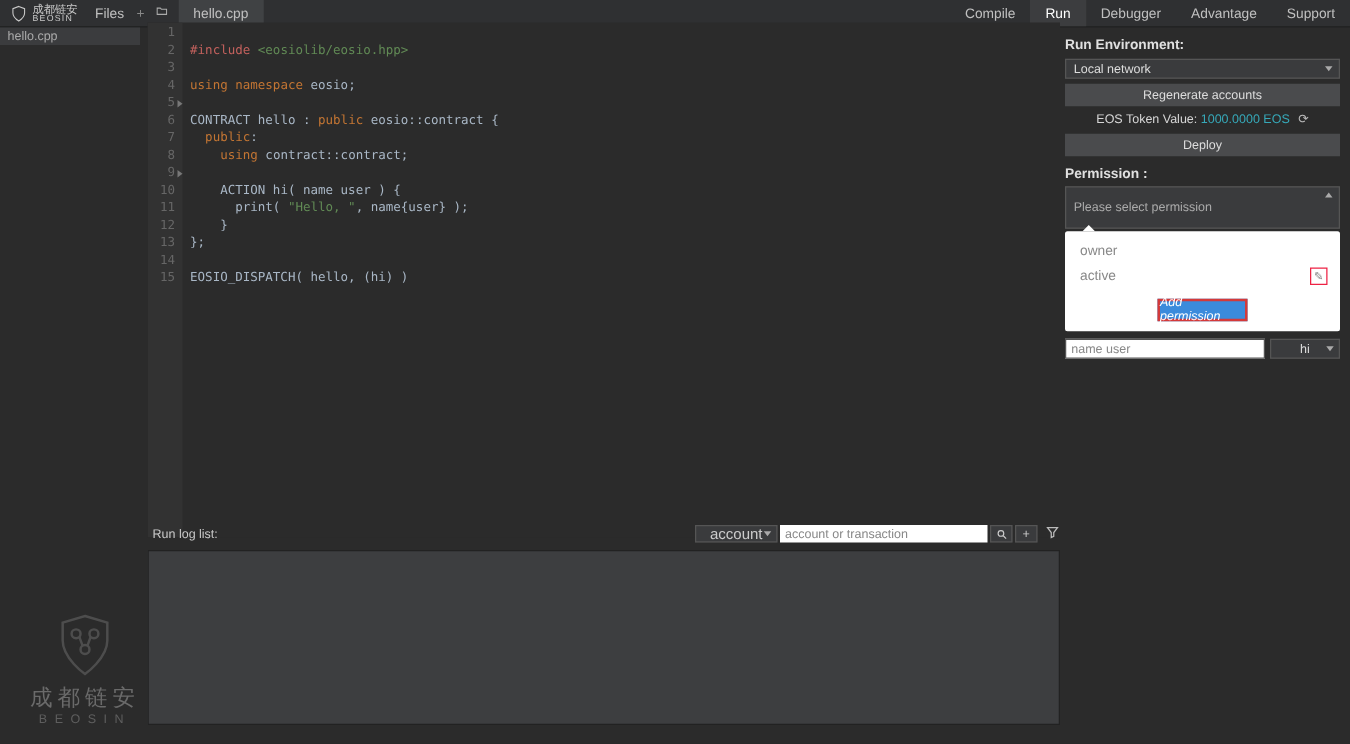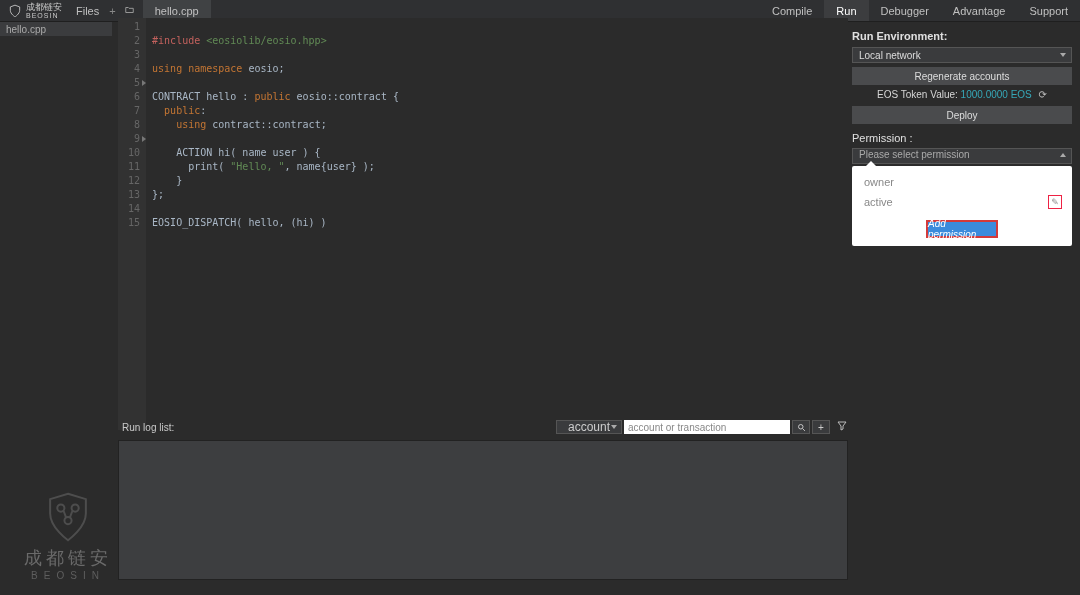--- a/index.html
+++ b/index.html
@@ -103,24 +103,24 @@
   .token-value {
     text-align:center; color:#d6d6d6; font-size:10px; margin:4px 0 6px;
   }
   .token-value .amt { color:#36a8b8; }
   .refresh-icon { margin-left:4px; color:#bbb; }
   .btn-deploy {
     background:#4a4b4d; color:#ddd; text-align:center;
     height:18px; display:flex; align-items:center; justify-content:center;
     font-size:10px; cursor:pointer; margin-bottom:8px;
   }
-  .perm-title { font-weight:400; color:#e0e0e0; margin-bottom:4px; }
+  .perm-title { font-weight:700; color:#e0e0e0; margin-bottom:4px; }
   .perm-select {
     background:#3a3b3d; border:1px solid #555; height:16px;
-    display:flex; align-items:flex-start; padding:0 6px; color:#aaa;
+    display:flex; align-items:center; padding:16px 6px; color:#aaa;
     font-size:10px; position:relative;
   }
   .perm-select::after {
     content:""; position:absolute; right:5px; top:4px;
     border-left:3px solid transparent; border-right:3px solid transparent;
     border-bottom:4px solid #aaa;
   }
   .dropdown {
     background:#fff; color:#666; margin-top:2px; position:relative;
     padding:6px 0 8px; border-radius:2px;
@@ -301,20 +301,28 @@
       <span>owner</span>
     </div>
     <div class="dd-item">
       <span>active</span>
       <span class="dd-edit">✎</span>
     </div>
     <div class="dd-addperm">
       <span>Add permission</span>
     </div>
   </div>
+  <div class="action-row">
+    <div class="user-input">
+      <span>name user</span>
+    </div>
+    <div class="action-select">
+      <span>hi</span>
+    </div>
+  </div>
 </div>
 
 <div class="runlog">
   <div class="runlog-header">
     <div class="runlog-title">Run log list:</div>
     <div class="runlog-spacer"></div>
     <div class="acct-select">
       <span>account</span>
     </div>
     <div class="log-search">

